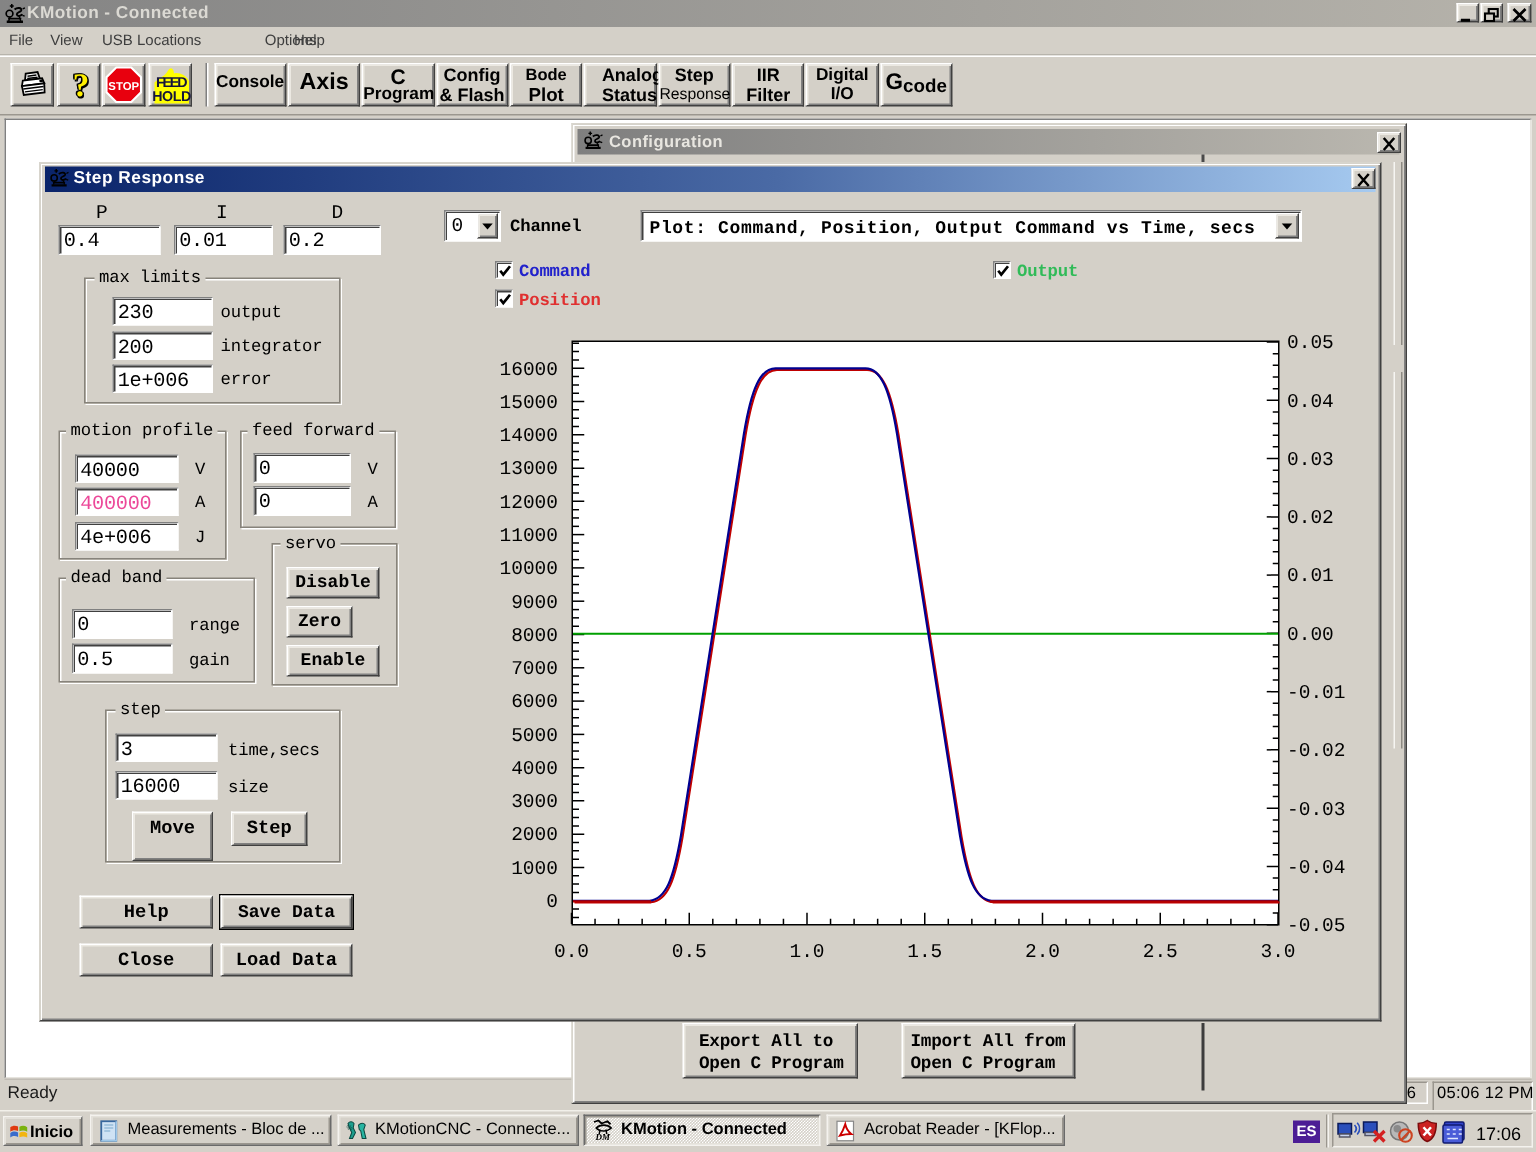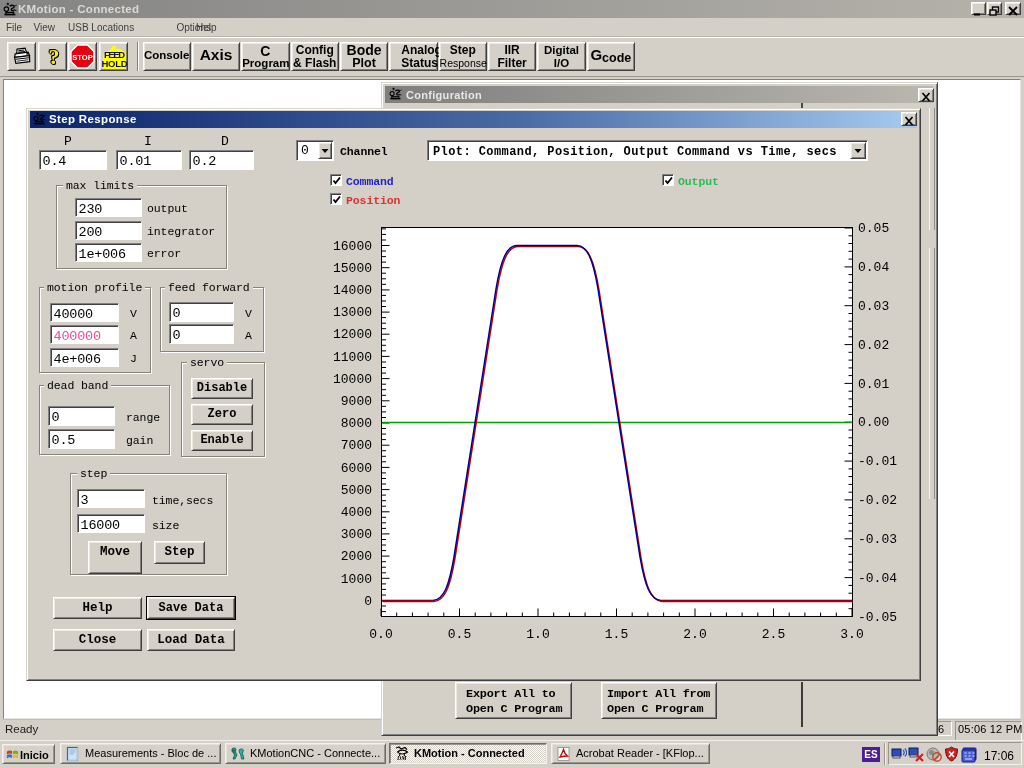--- a/index.html
+++ b/index.html
@@ -96,21 +96,21 @@
   </div>
 <div class="tbtn" style="left:241.2px;width:48.4px;">
     <div style="font-size:14px;font-weight:bold;line-height:12px;margin-top:2px">C</div>
     <div style="font-size:11.5px;font-weight:bold;line-height:12px">Program</div>
   </div>
 <div class="tbtn" style="left:290.55px;width:48.4px;">
     <div style="font-size:12px;font-weight:bold;line-height:13px;margin-top:1px">Config</div>
     <div style="font-size:12px;font-weight:bold;line-height:12px">&amp; Flash</div>
   </div>
 <div class="tbtn" style="left:339.9px;width:48.4px;">
-    <div style="font-size:14px;font-weight:bold;line-height:13px;margin-top:1px">Bode</div>
+    <div style="font-size:11px;font-weight:bold;line-height:13px;margin-top:1px">Bode</div>
     <div style="font-size:12.5px;font-weight:bold;line-height:12px">Plot</div>
   </div>
 <div class="tbtn" style="left:389.25px;width:48.4px;padding-left:11px;">
     <div style="font-size:12px;font-weight:bold;line-height:13px;margin-top:1px">Analog</div>
     <div style="font-size:12px;font-weight:bold;line-height:12px">Status</div>
   </div>
 <div class="tbtn" style="left:438.6px;width:48.4px;">
     <div style="font-size:12px;font-weight:bold;line-height:13px;margin-top:1px">Step</div>
     <div style="font-size:10.5px;font-weight:normal;line-height:12px">Response</div>
   </div>
@@ -249,21 +249,21 @@
 <div class="lbl" style="position:absolute;left:130px;top:352px;">J</div>
 <div class="sunk" style="position:absolute;left:169px;top:302px;width:65px;height:20px;">
     <div class="mono" style="position:absolute;left:2.5px;top:3.2px;font-size:13.5px;font-weight:normal;color:#000;white-space:pre;letter-spacing:-0.2px;">0</div>
   </div>
 <div class="lbl" style="position:absolute;left:245px;top:307px;">V</div>
 <div class="sunk" style="position:absolute;left:169px;top:324px;width:65px;height:20px;">
     <div class="mono" style="position:absolute;left:2.5px;top:3.2px;font-size:13.5px;font-weight:normal;color:#000;white-space:pre;letter-spacing:-0.2px;">0</div>
   </div>
 <div class="lbl" style="position:absolute;left:245px;top:329px;">A</div>
 <div class="btn" style="left:191px;top:378px;width:62px;height:21px;font-size:12px;line-height:19px;">Disable</div>
-<div class="btn" style="left:191px;top:404px;width:62px;height:21px;font-size:12px;line-height:19px;">Zero</div>
+<div class="btn" style="left:191px;top:404px;width:44px;height:21px;font-size:12px;line-height:19px;">Zero</div>
 <div class="btn" style="left:191px;top:430px;width:62px;height:21px;font-size:12px;line-height:19px;">Enable</div>
 <div class="sunk" style="position:absolute;left:48px;top:406px;width:67px;height:20px;">
     <div class="mono" style="position:absolute;left:2.5px;top:3.2px;font-size:13.5px;font-weight:normal;color:#000;white-space:pre;letter-spacing:-0.2px;">0</div>
   </div>
 <div class="lbl" style="position:absolute;left:126px;top:411px;">range</div>
 <div class="sunk" style="position:absolute;left:48px;top:429px;width:67px;height:20px;">
     <div class="mono" style="position:absolute;left:2.5px;top:3.2px;font-size:13.5px;font-weight:normal;color:#000;white-space:pre;letter-spacing:-0.2px;">0.5</div>
   </div>
 <div class="lbl" style="position:absolute;left:126px;top:434px;">gain</div>
 <div class="sunk" style="position:absolute;left:77px;top:489px;width:68px;height:19px;">

